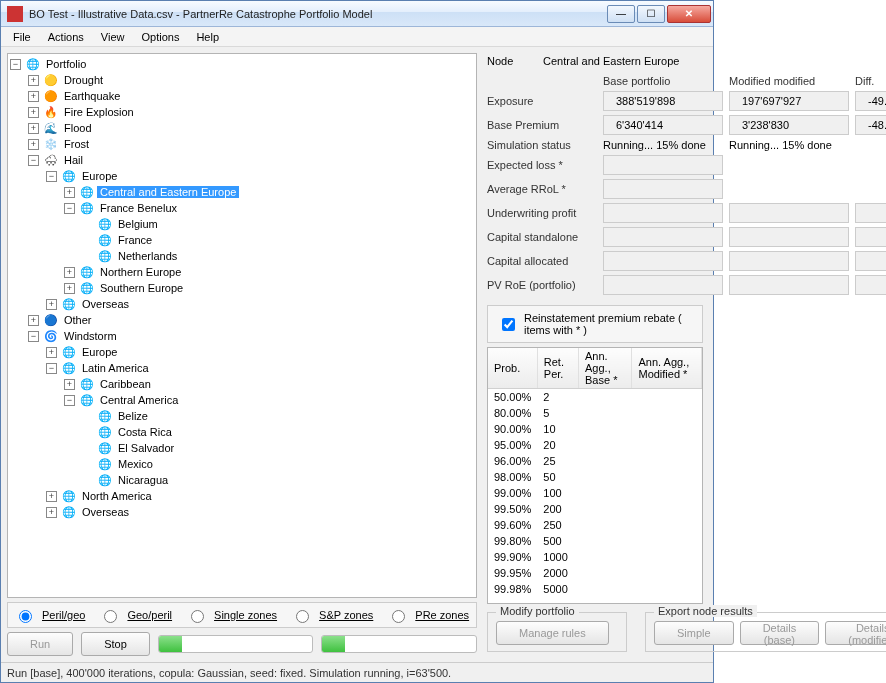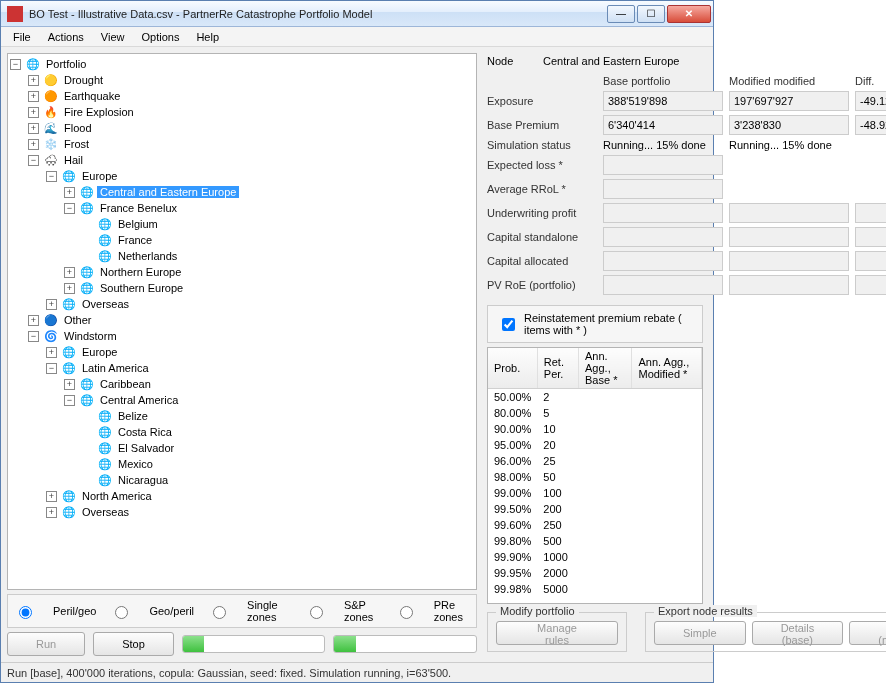--- a/index.html
+++ b/index.html
@@ -31,31 +31,31 @@
 .tree li { white-space: nowrap; }
 .tree .node { display: flex; align-items: center; height: 16px; padding-left: 2px; }
 .tree .toggle { width: 11px; height: 11px; border: 1px solid #888; background: #fff; display: flex; align-items: center; justify-content: center; font-size: 9px; line-height: 1; margin-right: 4px; color: #444;}
 .tree .toggle.empty { border: none; background: transparent; }
 .tree .icon { width: 16px; height: 14px; margin-right: 2px; display: inline-flex; align-items: center; justify-content: center; font-size: 11px; }
 .tree .globe { color: #2a5fa5; }
 .tree .lbl { padding: 0 3px; }
 .tree .lbl.selected { background: #3399ff; color: #fff; }
 
 .radio-row { display: flex; align-items: center; gap: 6px; padding: 4px 2px; border: 1px solid #ccc; background: #f6f6f6; }
-.radio-row label { display: flex; align-items: center; gap: 18px; padding: 0 4px; }
+.radio-row label { display: flex; align-items: center; gap: 7px; padding: 0 4px; text-decoration: underline; }
 
 .run-row { display: flex; align-items: center; gap: 8px; }
-.btn { height: 24px; padding: 0 28px; border: 1px solid #aaa; border-radius: 3px; background: linear-gradient(to bottom, #fdfdfd, #e5e5e5); cursor: default; }
+.btn { height: 24px; padding: 0 22px; border: 1px solid #aaa; border-radius: 3px; background: linear-gradient(to bottom, #fdfdfd, #e5e5e5); cursor: default; }
 .btn.disabled { color: #999; }
 .prog { height: 18px; border: 1px solid #bcbcbc; border-radius: 3px; background: #fff; overflow: hidden; position: relative; }
 .prog .bar { height: 100%; background: linear-gradient(to bottom, #8be08b, #3fc13f); }
 
 .kv { display: grid; grid-template-columns: 110px 120px 120px 58px; gap: 4px 6px; align-items: center; padding: 2px 4px; }
 .kv .hdr { color: #333; }
-.kv input.ro { height: 20px; border: 1px solid #ccc; background: #f0f0f0; padding: 0 4px; }
+.kv input.ro { height: 20px; border: 1px solid #ccc; background: #f0f0f0; padding: 0 12px; }
 .kv .lblcol { color: #333; }
 .node-line { display: flex; align-items: flex-start; gap: 6px; padding: 2px 4px; }
 .node-line .lab { width: 50px; }
 
 .checkrow { display: flex; align-items: center; gap: 6px; border: 1px solid #ccc; background: #f6f6f6; padding: 6px 10px; margin: 4px 4px 0 4px; }
 
 .table-wrap { flex: 1; border: 1px solid #b4b4b4; background: #fff; margin: 0 4px; overflow: hidden; display: flex; }
 .table-scroll { flex: 1; overflow-y: scroll; }
 table.grid { width: 100%; border-collapse: collapse; }
 table.grid th, table.grid td { text-align: left; padding: 2px 6px; font-weight: normal; }

